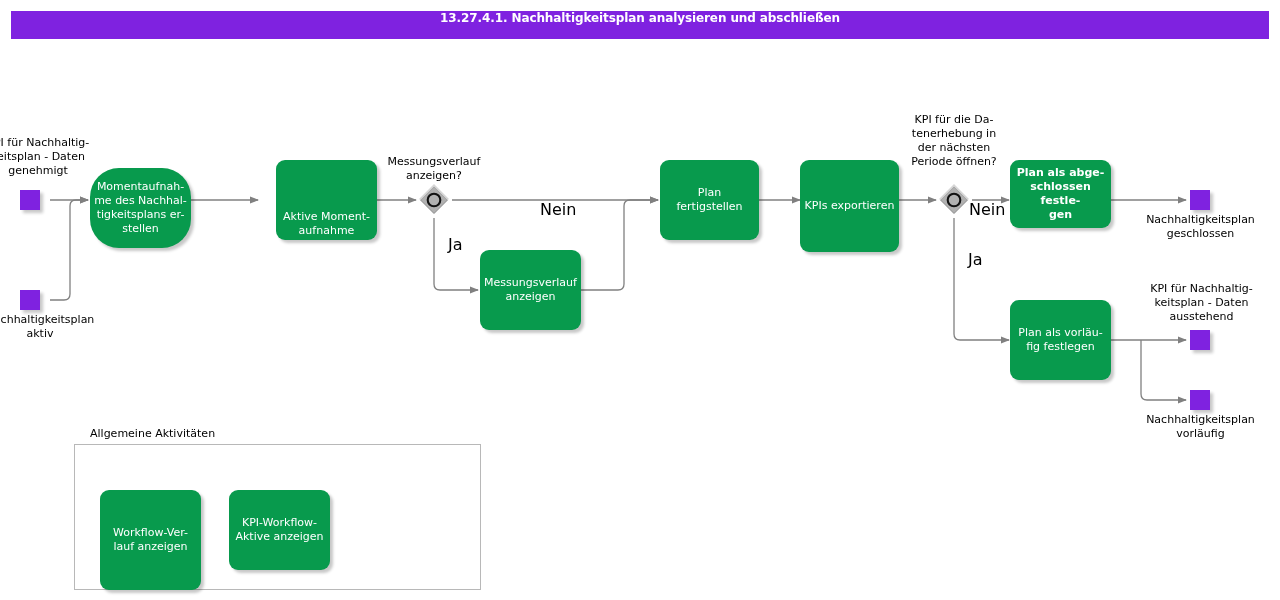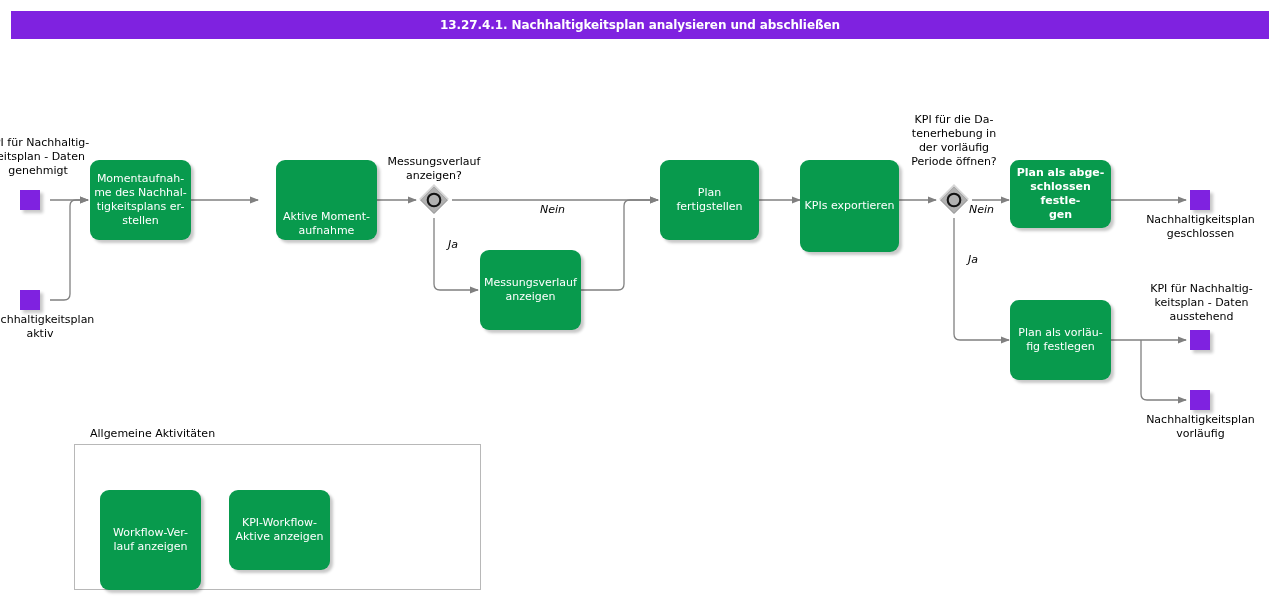--- a/index.html
+++ b/index.html
@@ -22,21 +22,20 @@
 
   
   .title-banner {
     position: absolute;
     left: 11px;
     top: 11px;
     width: 1258px;
     height: 28px;
     background: #7f22e0;
     display: flex;
-    align-items: center;
     justify-content: center;
   }
   .title-banner .title-text {
     color: #ffffff;
     font-family: "DejaVu Sans", sans-serif;
     font-size: 12px;
     font-weight: bold;
     letter-spacing: -0.1px;
     white-space: nowrap;
   }
@@ -98,25 +97,24 @@
     color: #000000;
     text-align: center;
     white-space: pre-line;
   }
   .lbl.left-clip {
     text-align: center;
   }
   .flowlbl {
     position: absolute;
     font-family: "DejaVu Sans", sans-serif;
-    font-size: 11px;
+    font-size: 16px;
     line-height: 13px;
     color: #000000;
     white-space: nowrap;
-    font-style: italic;
   }
 
   
   .group-box {
     position: absolute;
     border: 1px solid #b8b8b8;
     background: #ffffff;
     box-sizing: border-box;
   }
   .group-title {
@@ -189,21 +187,21 @@
 
   <div class="event" style="left:1190px; top:330px;"></div>
   <div class="lbl" style="left:1130px; top:268px; width:143px;margin-top:14px;">KPI für Nachhaltig-
 keitsplan - Daten
 ausstehend</div>
 
   <div class="event" style="left:1190px; top:390px;"></div>
   <div class="lbl" style="left:1128px; top:413px; width:145px;">Nachhaltigkeitsplan
 vorläufig</div>
 
-  <div class="task" style="left:90px;  top:160px; width:101px; height:80px;">
+  <div class="task" style="left:90px;  top:168px; width:101px; height:80px;border-radius:29px;">
     <span class="task-label">Momentaufnah-
 me des Nachhal-
 tigkeitsplans er-
 stellen</span>
   </div>
 
   <div class="task" style="left:276px; top:160px; width:101px; height:80px;align-items:flex-end;">
     <span class="task-label">Aktive Moment-
 aufnahme</span>
   </div>
@@ -244,21 +242,21 @@
 
   <div class="gateway" style="left:937px; top:183px;">
     <svg width="34" height="34" viewBox="0 0 34 34" xmlns="http://www.w3.org/2000/svg">
       <polygon points="17,3.5 30.5,17 17,30.5 3.5,17" fill="#b0b0b0" stroke="#8a8a8a" stroke-width="1"></polygon>
       <polygon points="17,1 32,16 30.5,17 17,3.5 4.6,16 3.5,17 2,16" fill="#d6d6d6"></polygon>
       <circle cx="17" cy="17" r="6.3" fill="none" stroke="#111111" stroke-width="2.1"></circle>
     </svg>
   </div>
   <div class="lbl" style="left:890px; top:113px; width:128px;">KPI für die Da-
 tenerhebung in
-der vorläufig
+der nächsten
 Periode öffnen?</div>
 
   <div class="flowlbl" style="left:540px; top:203px;">Nein</div>
   <div class="flowlbl" style="left:448px; top:238px;">Ja</div>
   <div class="flowlbl" style="left:969px; top:203px;">Nein</div>
   <div class="flowlbl" style="left:968px; top:253px;">Ja</div>
 
   <div class="group-title" style="left:90px; top:427px;">Allgemeine Aktivitäten</div>
   <div class="group-box" style="left:74px; top:444px; width:407px; height:146px;"></div>
 

